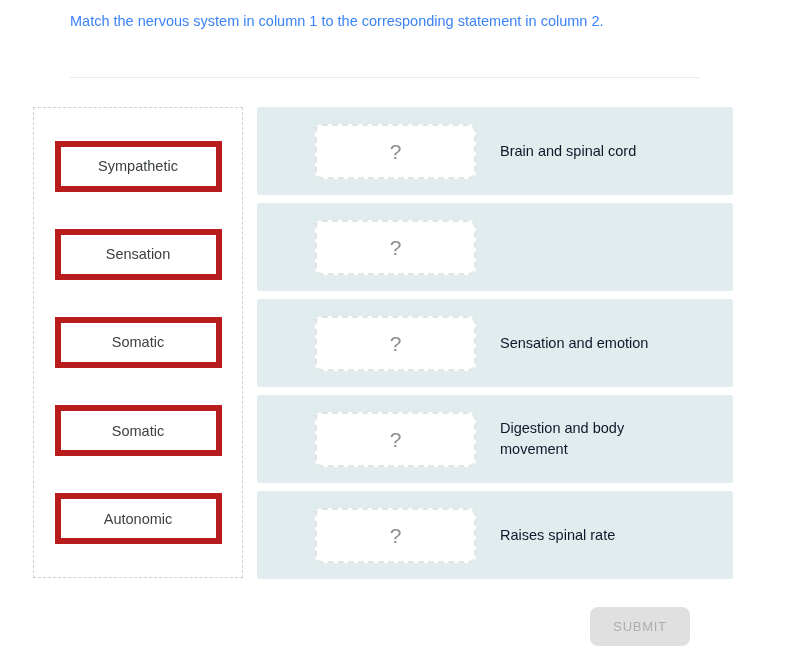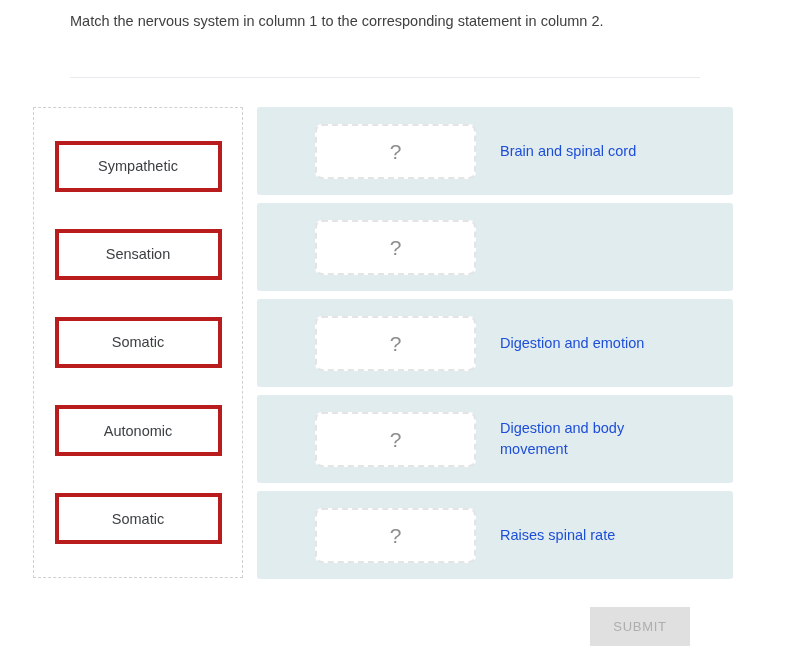--- a/index.html
+++ b/index.html
@@ -17,21 +17,21 @@
   }
 
   
   .prompt {
     position: absolute;
     left: 70px;
     top: 10px;
     width: 600px;
     font-size: 14.5px;
     line-height: 22px;
-    color: #404040;
+    color: #3b82f6;
   }
 
   .divider {
     position: absolute;
     left: 70px;
     top: 77px;
     width: 630px;
     height: 1px;
     background: #e8eaed;
   }
@@ -58,21 +58,21 @@
     justify-content: space-around;
     align-items: center;
     box-sizing: border-box;
     padding: 14px 0;
   }
 
   .source-card {
     width: 167px;
     height: 51px;
     box-sizing: border-box;
-    border: 4px solid #b91c1c;
+    border: 6px solid #b91c1c;
     background: #ffffff;
     display: flex;
     align-items: center;
     justify-content: center;
     font-size: 14.5px;
     color: #3c4043;
     cursor: move;
   }
 
   
@@ -112,34 +112,34 @@
   .drop-placeholder {
     font-size: 21px;
     color: #8d8d8d;
     line-height: 1;
   }
 
   .statement {
     margin-left: 24px;
     font-size: 14.5px;
     line-height: 21px;
-    color: #1d4ed8;
+    color: #0f172a;
     max-width: 190px;
   }
 
   
   .submit-btn {
     position: absolute;
     left: 590px;
     top: 607px;
     width: 100px;
     height: 39px;
     background: #e0e0e0;
     border: none;
-    border-radius: 0;
+    border-radius: 8px;
     color: #aeaeae;
     font-size: 13px;
     font-family: "Liberation Sans", sans-serif;
     letter-spacing: 0.7px;
     cursor: default;
   }
 </style>
 </head>
 <body>
 
@@ -152,25 +152,25 @@
     <div class="source-card">
       <span>Sympathetic</span>
     </div>
     <div class="source-card">
       <span>Sensation</span>
     </div>
     <div class="source-card">
       <span>Somatic</span>
     </div>
     <div class="source-card">
+      <span>Somatic</span>
+    </div>
+    <div class="source-card">
       <span>Autonomic</span>
     </div>
-    <div class="source-card">
-      <span>Somatic</span>
-    </div>
   </div>
 </div>
 
 <div class="match-rows">
 
   <div class="match-row">
     <div class="drop-zone">
       <span class="drop-placeholder">?</span>
     </div>
     <div class="statement">Brain and spinal cord</div>
@@ -179,21 +179,21 @@
   <div class="match-row">
     <div class="drop-zone">
       <span class="drop-placeholder">?</span>
     </div>
   </div>
 
   <div class="match-row">
     <div class="drop-zone">
       <span class="drop-placeholder">?</span>
     </div>
-    <div class="statement">Digestion and emotion</div>
+    <div class="statement">Sensation and emotion</div>
   </div>
 
   <div class="match-row">
     <div class="drop-zone">
       <span class="drop-placeholder">?</span>
     </div>
     <div class="statement">Digestion and body movement</div>
   </div>
 
   <div class="match-row">

